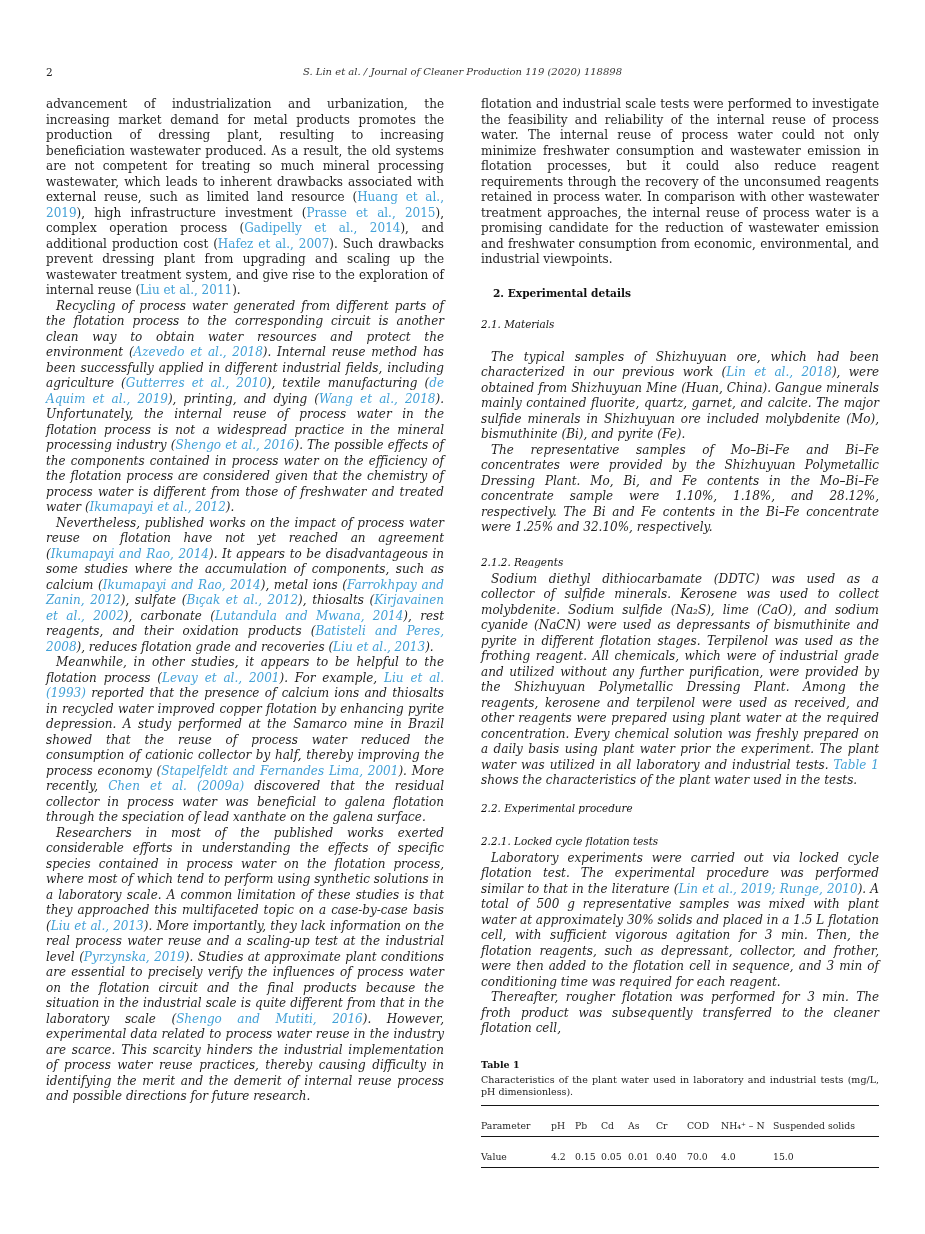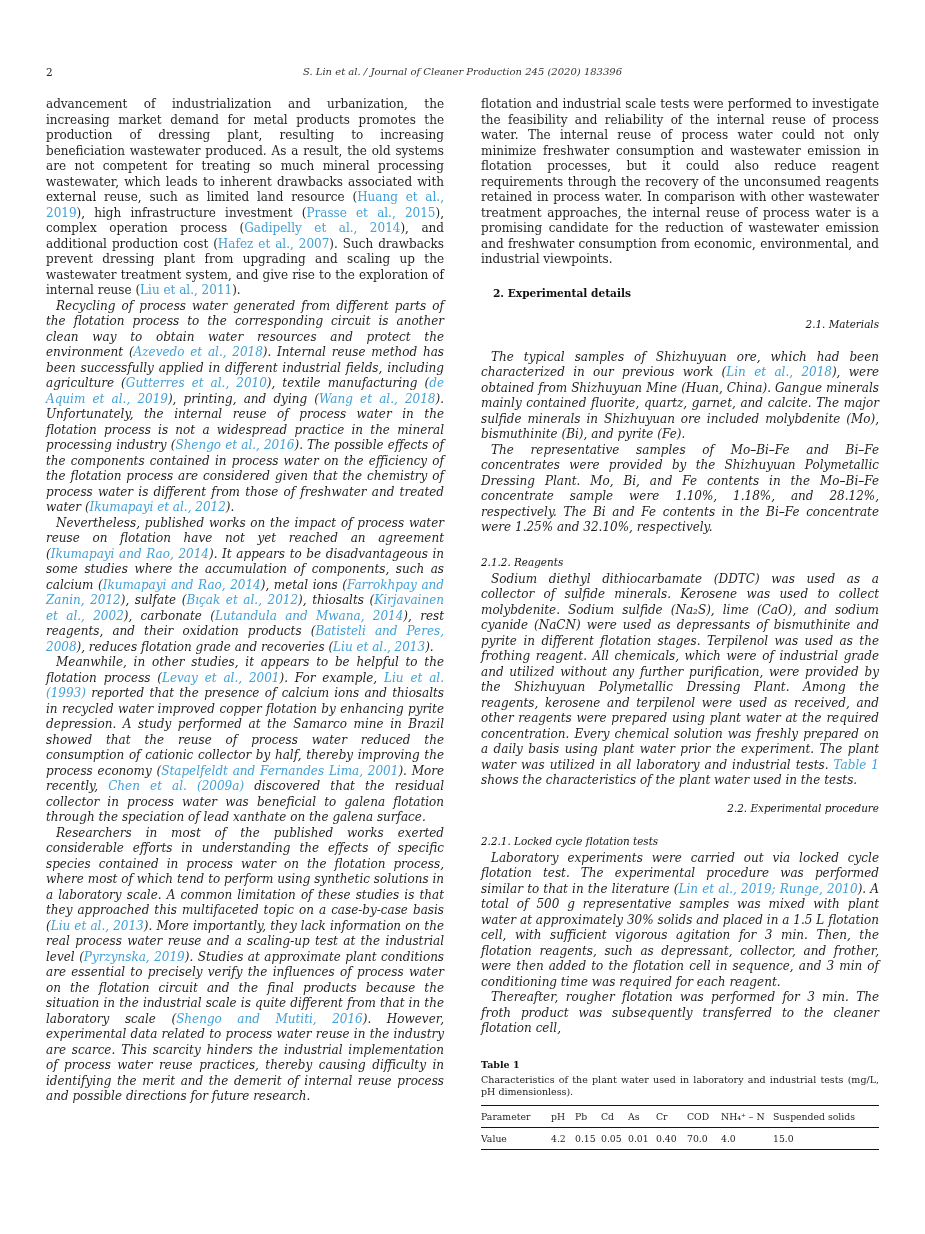--- a/index.html
+++ b/index.html
@@ -9,39 +9,39 @@
   }
   .header{position:absolute;top:66px;left:46px;width:833px;height:16px;}
   .page-num{position:absolute;left:0;top:0;font-size:10.5px;color:#222;}
   .running-title{text-align:center;font-style:italic;font-size:10px;color:#333;}
   .columns{position:absolute;top:97px;left:46px;width:833px;display:flex;gap:37px;}
   .col{width:398px;}
   .para{margin:0;font-size:12px;line-height:15.5px;text-align:justify;color:#1f1f1f;}
   .para.indent{text-indent:10px;font-style:italic;}
   .cite{color:var(--cite,#42a1d8);cursor:pointer;}
   .sec-head{font-weight:bold;font-size:10.6px;line-height:14px;margin:18px 12px 17px;color:#111;}
-  .subsec-head{font-style:italic;font-size:10.4px;line-height:14px;margin:12px 0 19px;color:#111;text-align:right;}
+  .subsec-head{font-style:italic;font-size:10.4px;line-height:14px;margin:12px 0 19px;color:#111;}
   .subsubsec-head{font-style:italic;font-size:10.4px;line-height:14px;margin:19px 0 3px;color:#111;}
   .table-block{margin-top:22px;}
   .tbl-label{font-weight:bold;font-size:9.5px;margin:0 0 4px;color:#111;}
   .tbl-caption{font-size:9.5px;line-height:12px;margin:0 0 7px;color:#222;text-align:justify;}
   table.t1{border-collapse:collapse;width:398px;table-layout:fixed;font-size:9.3px;color:#1f1f1f;}
   table.t1 thead tr{border-top:1.6px solid #151515;border-bottom:1px solid #151515;}
   table.t1 tbody tr{border-bottom:1.6px solid #151515;}
   table.t1 th,table.t1 td{
-    text-align:left;font-weight:normal;padding:5px 2px 5px 0;white-space:nowrap;overflow:visible;
+    text-align:left;font-weight:normal;padding:14px 2px 5px 0;white-space:nowrap;overflow:visible;
   }
 </style>
 </head>
 <body style="--cite: #42a1d8;">
 
 <div class="page">
   <div class="header">
     <span class="page-num">2</span>
-    <div class="running-title">S. Lin et al. / Journal of Cleaner Production 245 (2020) 183396</div>
+    <div class="running-title">S. Lin et al. / Journal of Cleaner Production 119 (2020) 118898</div>
   </div>
   <div class="columns">
     <div class="col">
       <div id="left-blocks">
           <p class="para"><span>advancement of industrialization and urbanization, the increasing market demand for metal products promotes the production of dressing plant, resulting to increasing beneficiation wastewater produced. As a result, the old systems are not competent for treating so much mineral processing wastewater, which leads to inherent drawbacks associated with external reuse, such as limited land resource (</span><span class="cite">Huang et al., 2019</span><span>), high infrastructure investment (</span><span class="cite">Prasse et al., 2015</span><span>), complex operation process (</span><span class="cite">Gadipelly et al., 2014</span><span>), and additional production cost (</span><span class="cite">Hafez et al., 2007</span><span>). Such drawbacks prevent dressing plant from upgrading and scaling up the wastewater treatment system, and give rise to the exploration of internal reuse (</span><span class="cite">Liu et al., 2011</span><span>).</span></p>
           <p class="para indent"><span>Recycling of process water generated from different parts of the flotation process to the corresponding circuit is another clean way to obtain water resources and protect the environment (</span><span class="cite">Azevedo et al., 2018</span><span>). Internal reuse method has been successfully applied in different industrial fields, including agriculture (</span><span class="cite">Gutterres et al., 2010</span><span>), textile manufacturing (</span><span class="cite">de Aquim et al., 2019</span><span>), printing, and dying (</span><span class="cite">Wang et al., 2018</span><span>). Unfortunately, the internal reuse of process water in the flotation process is not a widespread practice in the mineral processing industry (</span><span class="cite">Shengo et al., 2016</span><span>). The possible effects of the components contained in process water on the efficiency of the flotation process are considered given that the chemistry of process water is different from those of freshwater and treated water (</span><span class="cite">Ikumapayi et al., 2012</span><span>).</span></p>
           <p class="para indent"><span>Nevertheless, published works on the impact of process water reuse on flotation have not yet reached an agreement (</span><span class="cite">Ikumapayi and Rao, 2014</span><span>). It appears to be disadvantageous in some studies where the accumulation of components, such as calcium (</span><span class="cite">Ikumapayi and Rao, 2014</span><span>), metal ions (</span><span class="cite">Farrokhpay and Zanin, 2012</span><span>), sulfate (</span><span class="cite">Bıçak et al., 2012</span><span>), thiosalts (</span><span class="cite">Kirjavainen et al., 2002</span><span>), carbonate (</span><span class="cite">Lutandula and Mwana, 2014</span><span>), rest reagents, and their oxidation products (</span><span class="cite">Batisteli and Peres, 2008</span><span>), reduces flotation grade and recoveries (</span><span class="cite">Liu et al., 2013</span><span>).</span></p>
           <p class="para indent"><span>Meanwhile, in other studies, it appears to be helpful to the flotation process (</span><span class="cite">Levay et al., 2001</span><span>). For example, </span><span class="cite">Liu et al. (1993)</span><span> reported that the presence of calcium ions and thiosalts in recycled water improved copper flotation by enhancing pyrite depression. A study performed at the Samarco mine in Brazil showed that the reuse of process water reduced the consumption of cationic collector by half, thereby improving the process economy (</span><span class="cite">Stapelfeldt and Fernandes Lima, 2001</span><span>). More recently, </span><span class="cite">Chen et al. (2009a)</span><span> discovered that the residual collector in process water was beneficial to galena flotation through the speciation of lead xanthate on the galena surface.</span></p>
           <p class="para indent"><span>Researchers in most of the published works exerted considerable efforts in understanding the effects of specific species contained in process water on the flotation process, where most of which tend to perform using synthetic solutions in a laboratory scale. A common limitation of these studies is that they approached this multifaceted topic on a case-by-case basis (</span><span class="cite">Liu et al., 2013</span><span>). More importantly, they lack information on the real process water reuse and a scaling-up test at the industrial level (</span><span class="cite">Pyrzynska, 2019</span><span>). Studies at approximate plant conditions are essential to precisely verify the influences of process water on the flotation circuit and the final products because the situation in the industrial scale is quite different from that in the laboratory scale (</span><span class="cite">Shengo and Mutiti, 2016</span><span>). However, experimental data related to process water reuse in the industry are scarce. This scarcity hinders the industrial implementation of process water reuse practices, thereby causing difficulty in identifying the merit and the demerit of internal reuse process and possible directions for future research.</span></p>
         </div>

